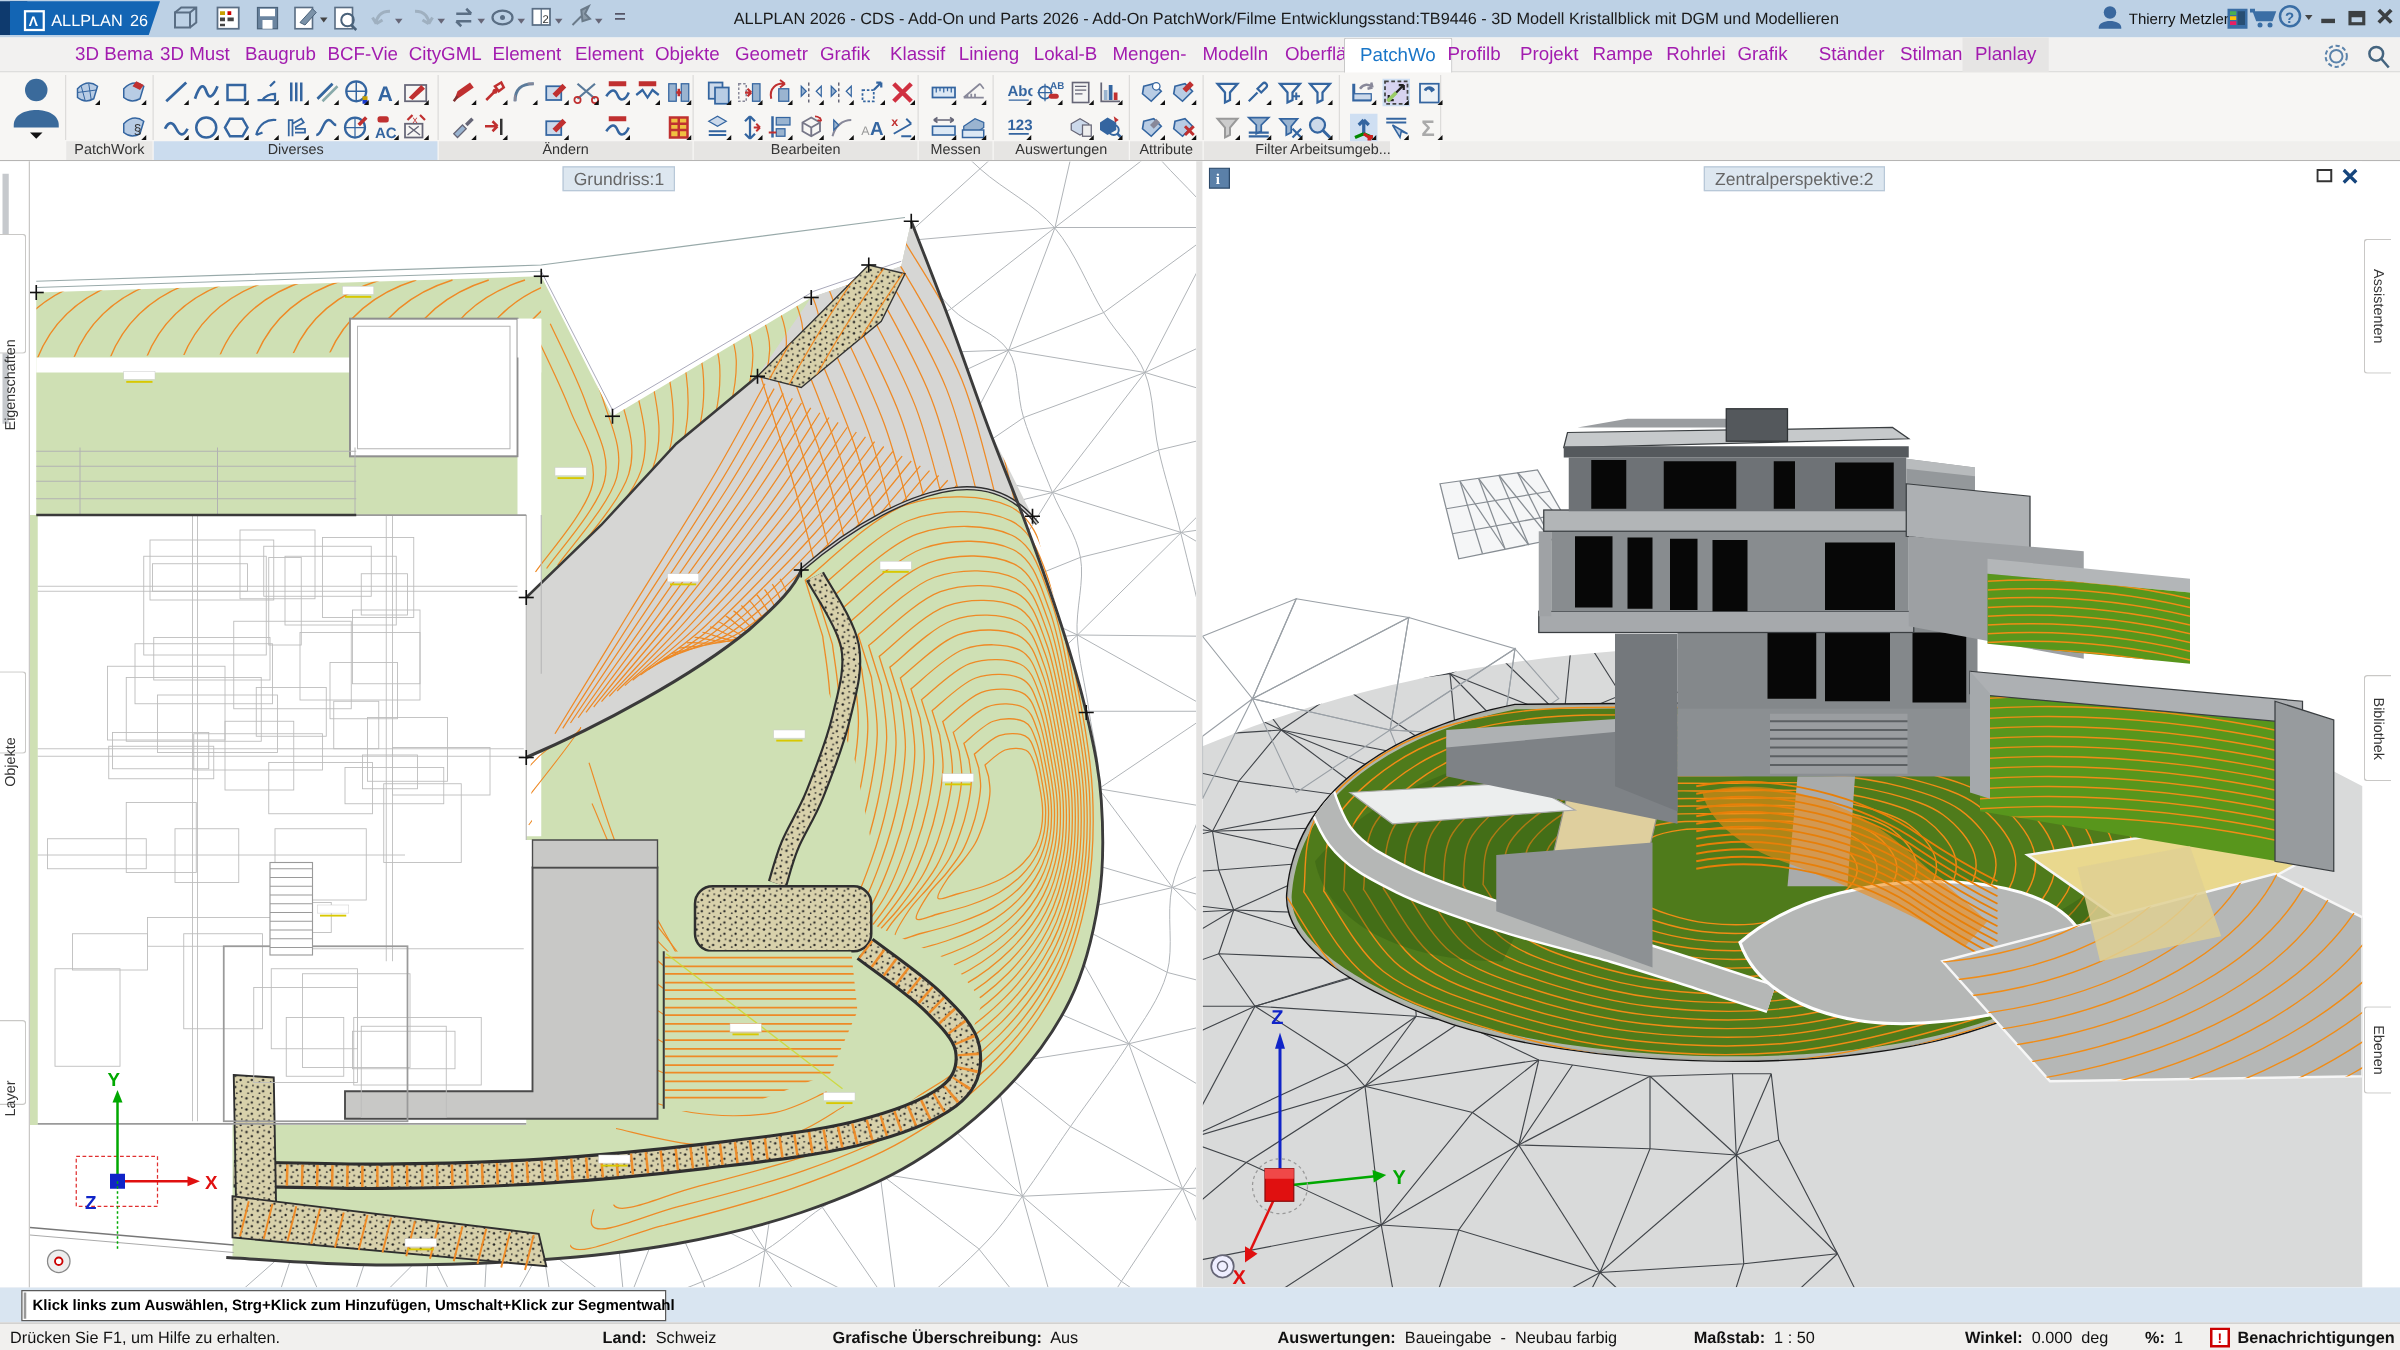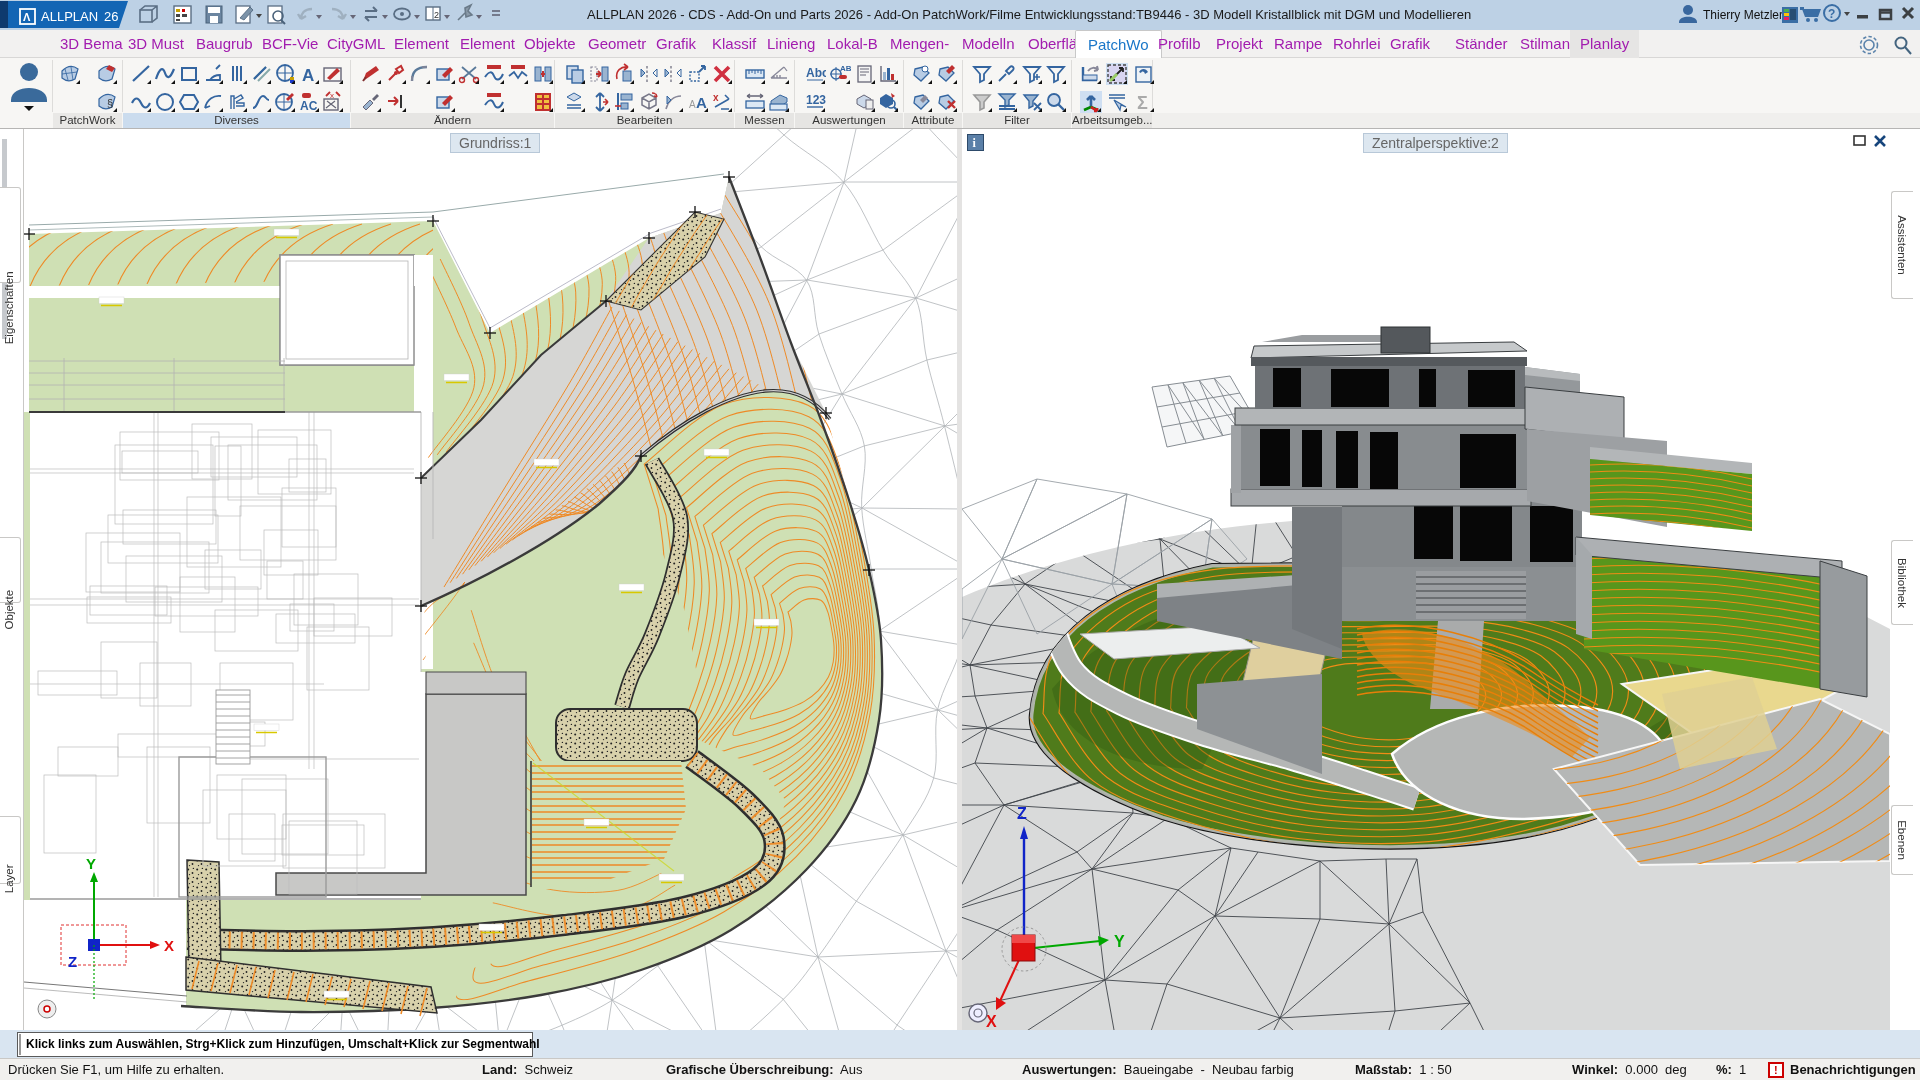--- a/index.html
+++ b/index.html
@@ -175,21 +175,21 @@
     <div class="abs" style="left:1071px;top:2px;width:1px;height:52px;background:#dddcda"></div>
     <div class="abs" style="left:1152px;top:2px;width:1px;height:52px;background:#dddcda"></div>
     <div class="glabel" style="left:53px;width:69px;background:#e9e8e6;">PatchWork</div>
     <div class="glabel" style="left:123px;width:227px;background:#cbdcee;">Diverses</div>
     <div class="glabel" style="left:351px;width:203px;background:#e6e5e3;">Ändern</div>
     <div class="glabel" style="left:555px;width:179px;background:#e6e5e3;">Bearbeiten</div>
     <div class="glabel" style="left:735px;width:59px;background:#e6e5e3;">Messen</div>
     <div class="glabel" style="left:795px;width:108px;background:#e6e5e3;">Auswertungen</div>
     <div class="glabel" style="left:904px;width:58px;background:#e6e5e3;">Attribute</div>
     <div class="glabel" style="left:963px;width:108px;background:#e6e5e3;">Filter</div>
-    <div class="glabel" style="left:1072px;width:80px;background:#e6e5e3;">Arbeitsumgeb...</div>
+    <div class="glabel" style="left:1032px;width:80px;background:#e6e5e3;">Arbeitsumgeb...</div>
     <div class="abs" style="left:1152px;top:55px;width:768px;height:15px;background:#f0efed"></div>
     <svg class="icon" style="left:59px;top:5px" viewBox="0 0 22 22">
       <path d="M3 8 Q11 0 19 6 L16 16 Q9 20 3 15 Z" fill="#b8cce4" stroke="#3465a0" stroke-width="1.2"></path>
       <path d="M6 6 L9 17 M12 4 L14 17 M3 11 L18 9" stroke="#3465a0" stroke-width="0.8" fill="none"></path>
       <path d="M17 21 L21 21 L21 17 Z" fill="#111"></path>
     </svg>
     <svg class="icon" style="left:96px;top:5px" viewBox="0 0 22 22">
       <path d="M3 8 Q11 0 19 6 L16 16 Q9 20 3 15 Z" fill="#b8cce4" stroke="#3465a0" stroke-width="1.2"></path>
       <path d="M13 2 L19 5 L16 9 L10 6 Z" fill="#c03030"></path>
       <path d="M17 21 L21 21 L21 17 Z" fill="#111"></path>

